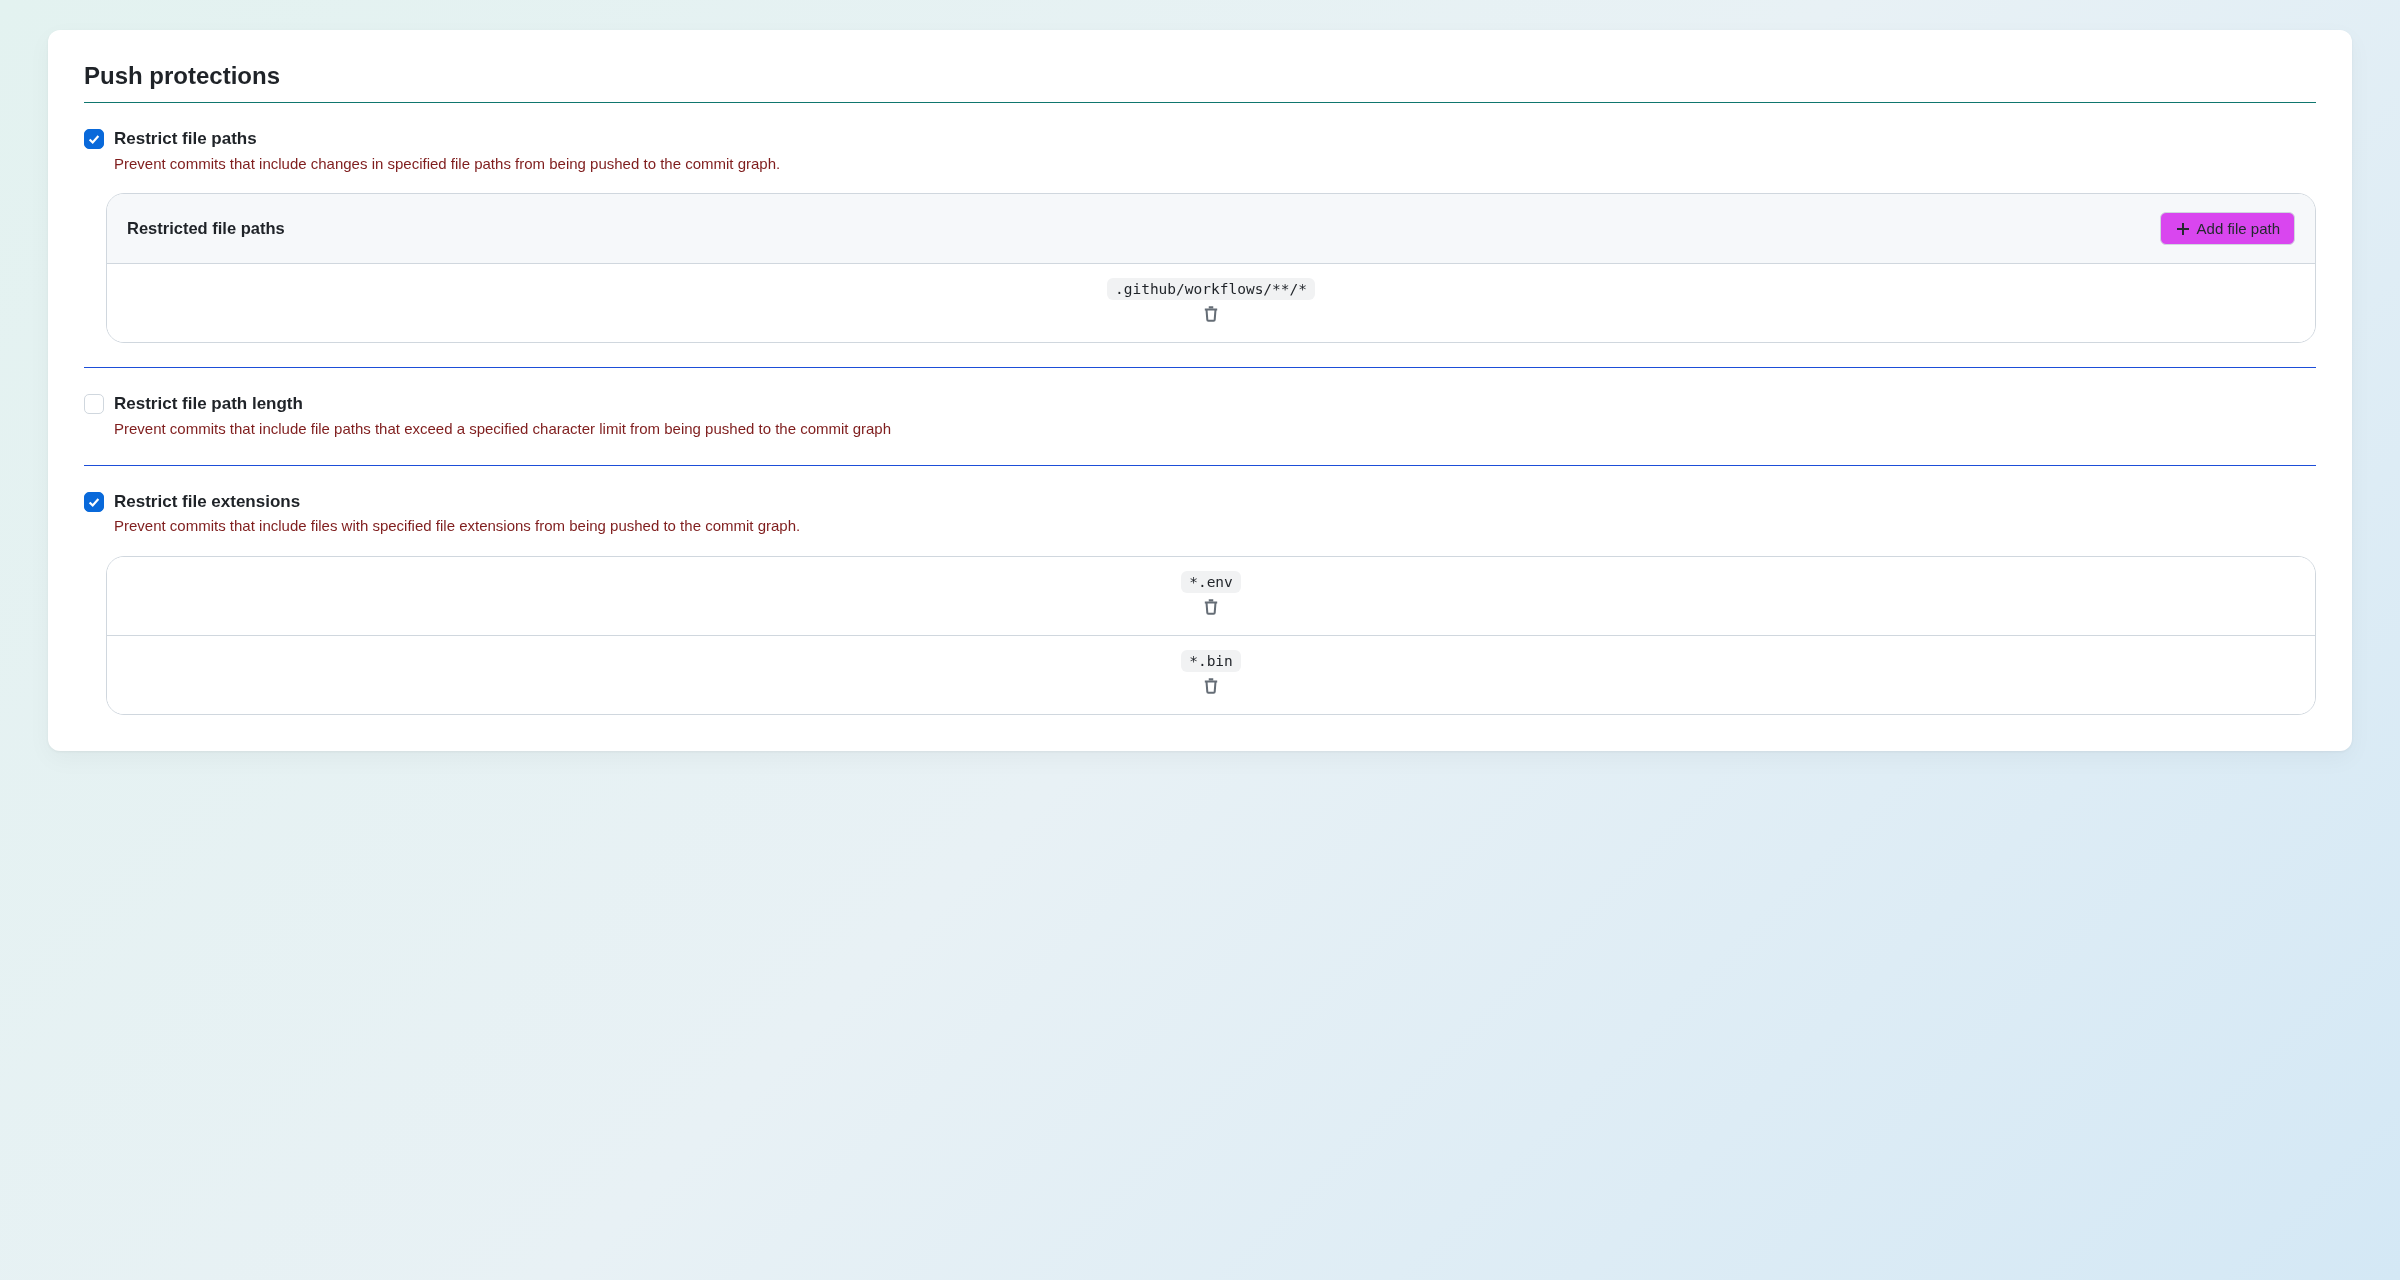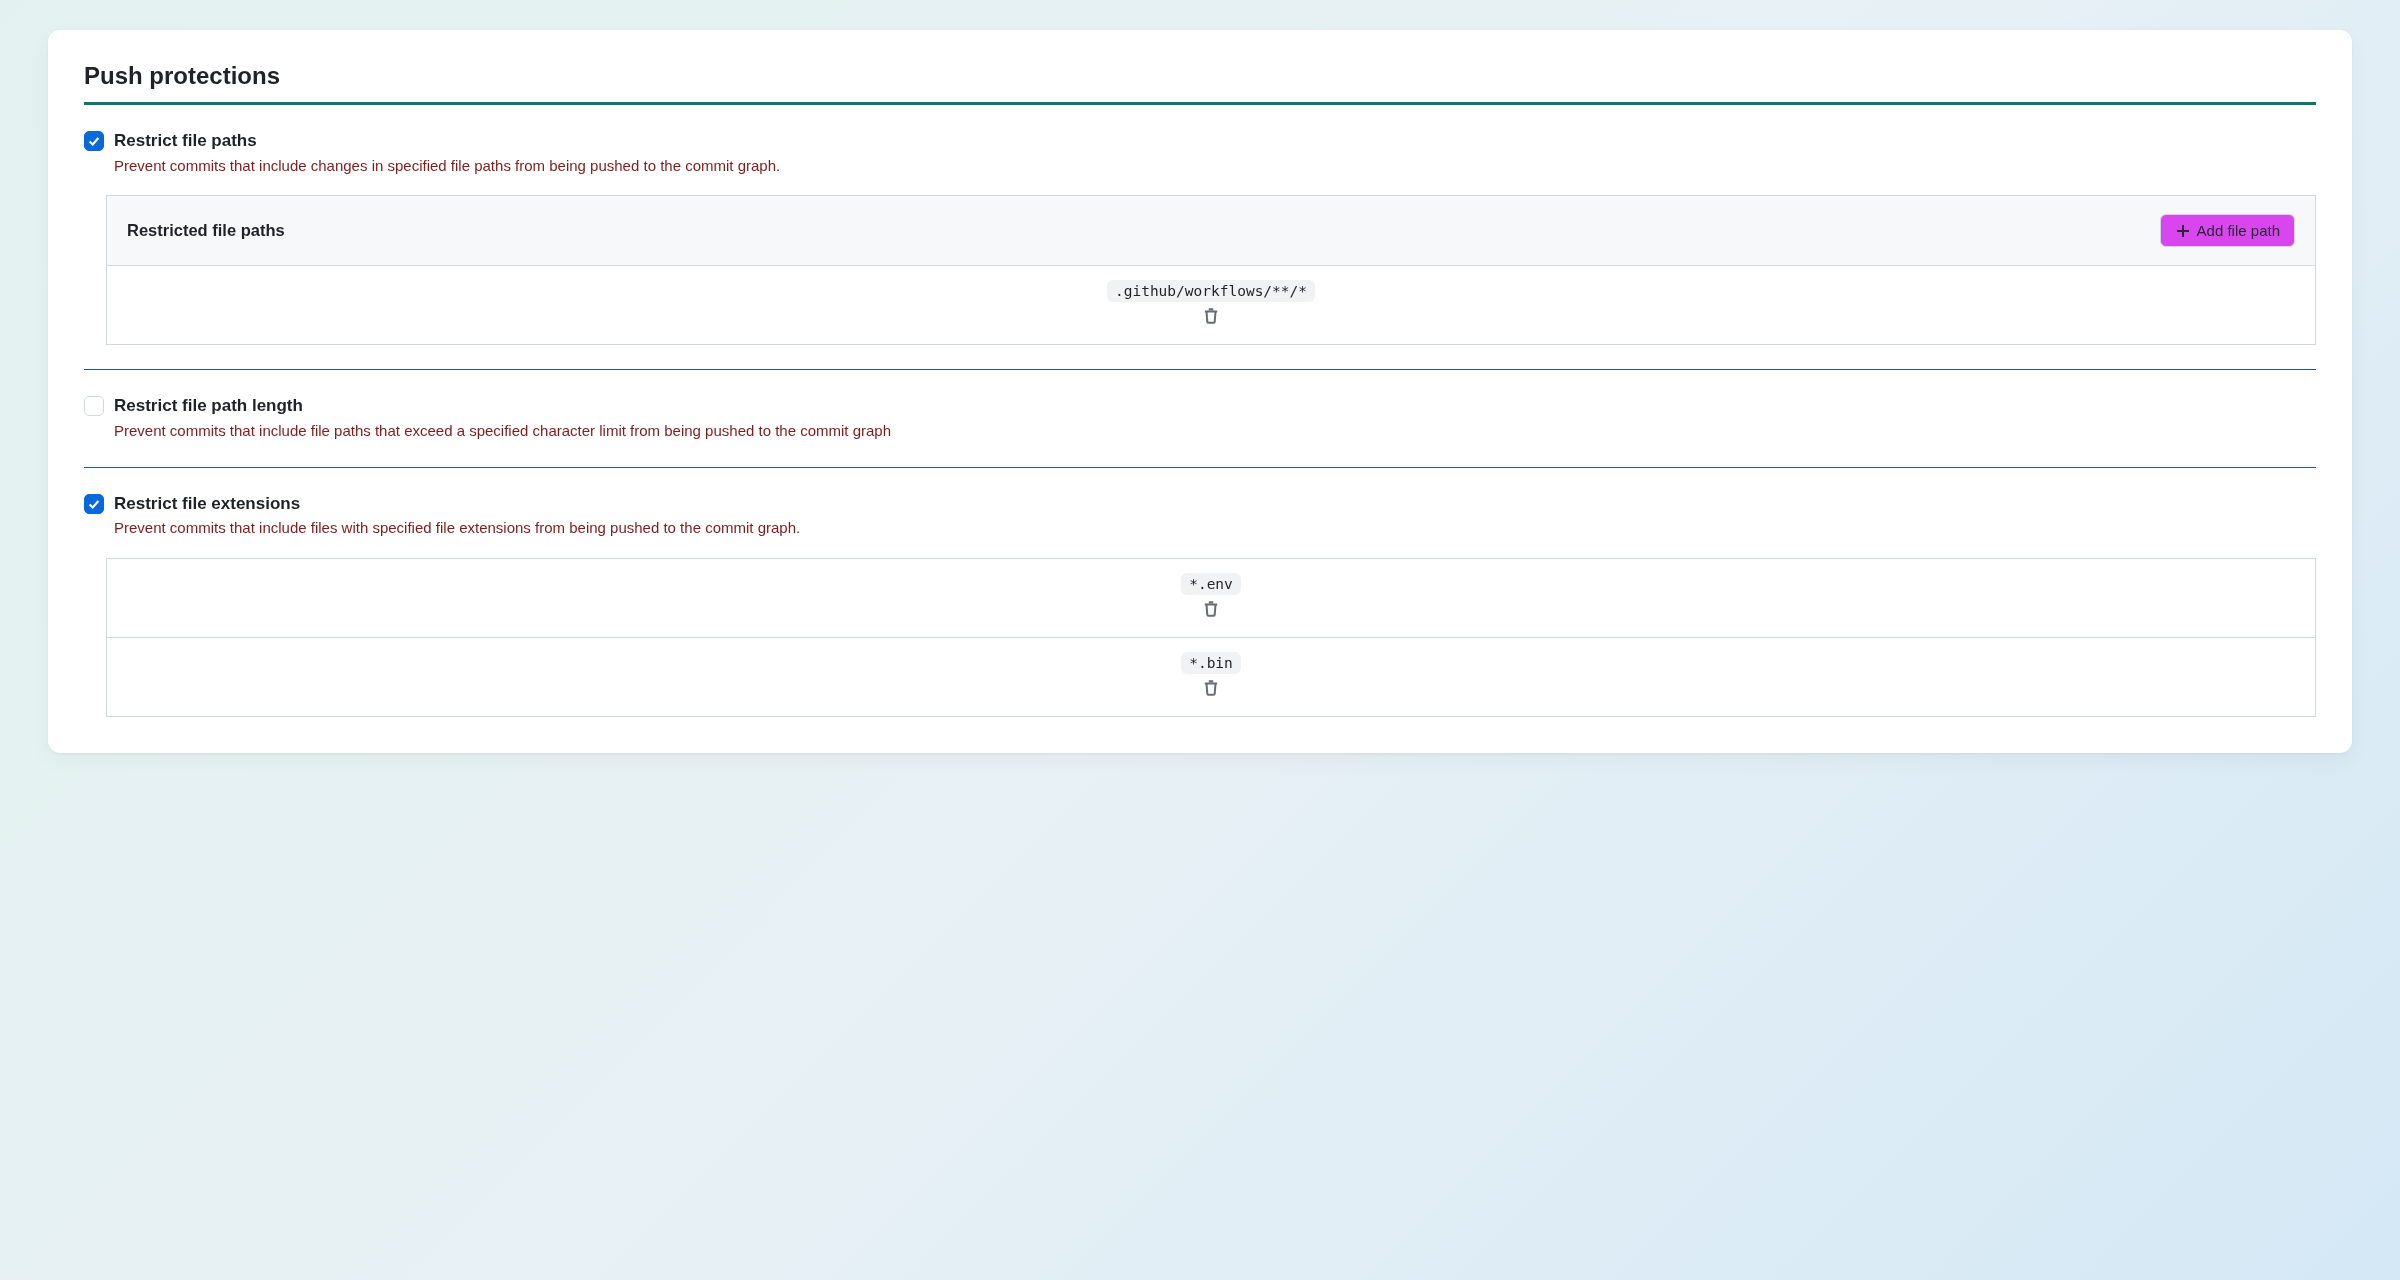--- a/index.html
+++ b/index.html
@@ -20,21 +20,21 @@
     border-radius: 12px;
     box-shadow: 0 1px 3px rgba(0,0,0,0.05), 0 8px 24px rgba(0,0,0,0.04);
     padding: 32px 36px 12px 36px;
     max-width: 100%;
   }
   .section-title {
     font-size: 24px;
     font-weight: 600;
     color: #1f2328;
     padding-bottom: 12px;
-    border-bottom: 3px solid #0f766e;
+    border-bottom: 1px solid #0f766e;
   }
   .setting-block {
     padding: 24px 0;
     border-bottom: 1px solid #1d4ed8;
   }
   .setting-block:last-child {
     border-bottom: none;
   }
   .setting-header {
     display: flex;
@@ -79,21 +79,21 @@
   .setting-description {
     font-size: 15px;
     color: #7f1d1d;
     margin-top: 2px;
     line-height: 1.5;
   }
   .list-box {
     margin-top: 18px;
     margin-left: 22px;
     border: 1px solid #d0d7de;
-    border-radius: 0;
+    border-radius: 18px;
     overflow: hidden;
   }
   .list-header {
     background: #f6f8fa;
     padding: 18px 20px;
     display: flex;
     align-items: center;
     justify-content: space-between;
     border-bottom: 1px solid #d0d7de;
   }

